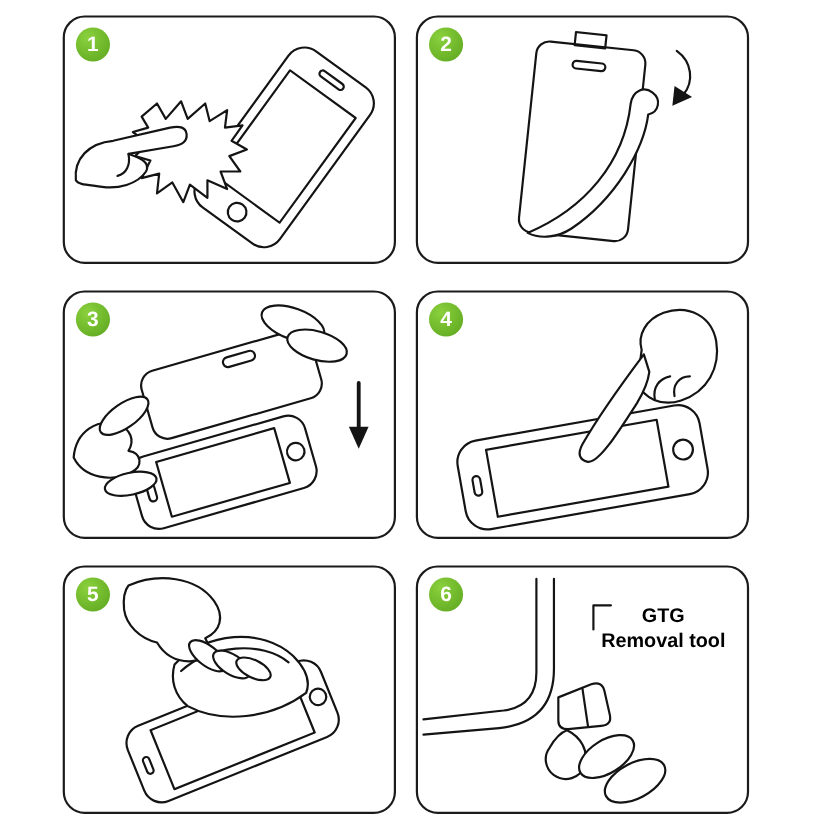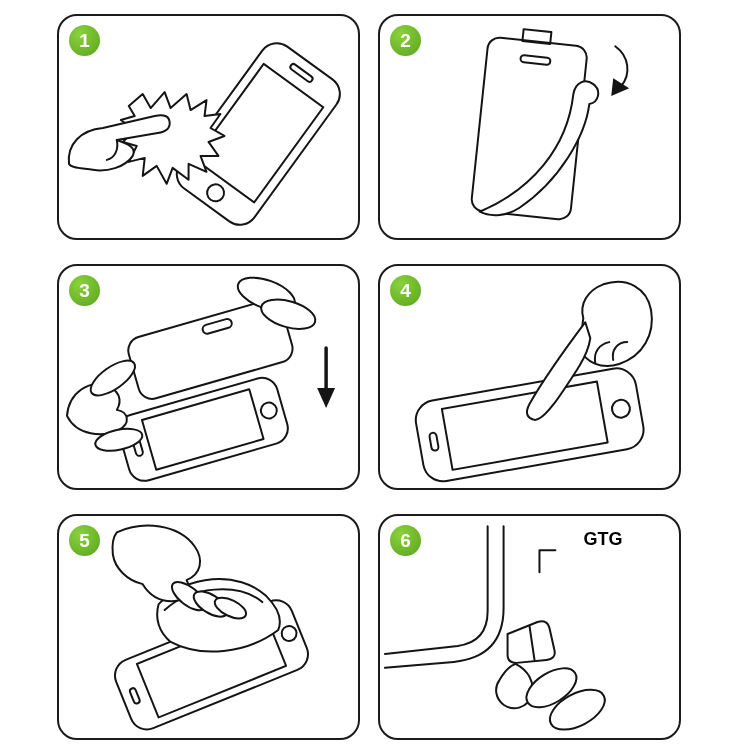--- a/index.html
+++ b/index.html
@@ -27,21 +27,21 @@
   }
   .panel svg {
     position:absolute; left:0; top:0; width:100%; height:100%;
   }
   .art { stroke:#141414; stroke-width:2; fill:none;
          stroke-linecap:round; stroke-linejoin:round; }
   .art .white { fill:#ffffff; }
   .art .solid { fill:#141414; stroke:none; }
   .art .thick { stroke-width:3.5; }
   .tool-label {
-    position:absolute; top:12px; left:148px; width:150px; z-index:2;
+    position:absolute; top:32px; left:148px; width:150px; z-index:2;
     text-align:center; font-weight:bold; font-size:18px; line-height:1.25;
     color:#000000;
   }
 </style>
 </head>
 <body>
 
 <div class="canvas">
 
   <div class="panel p1">
@@ -159,20 +159,21 @@
       </g>
     </svg>
   </div>
 
   <div class="panel p6">
     <div class="badge">
       <span>6</span>
     </div>
     <div class="tool-label">
       <div>GTG</div>
+      <div>Removal tool</div>
     </div>
     <svg class="art" viewBox="0 0 300 222">
       <g>
         <path d="M108,10 L108,95 Q108,126 78,130 L5,138"></path>
         <path d="M124,10 L124,92 Q124,141 74,146 L5,152"></path>
       </g>
       <g>
         <path d="M176,34 L160,34 L160,56"></path>
       </g>
       <g>

